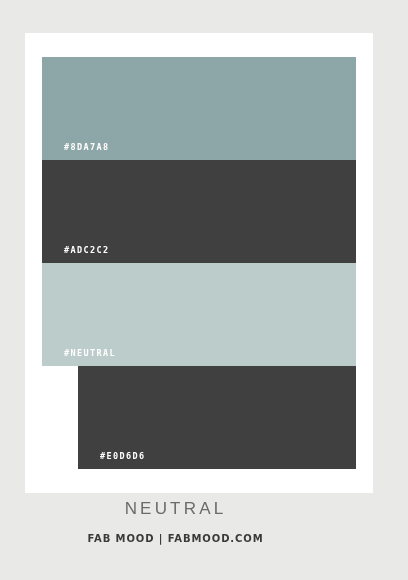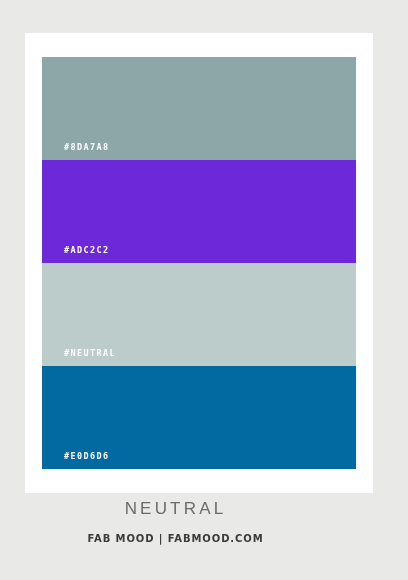--- a/index.html
+++ b/index.html
@@ -86,29 +86,29 @@
 
 <div class="poster" style="background: rgb(233, 233, 231);">
 
   <div class="card" style="background: rgb(255, 255, 255);">
     <div class="swatch-stack">
 
       <div class="swatch" style="background-color: rgb(141, 167, 168);">
         <span class="swatch-label" style="color: rgb(255, 255, 255);">#8DA7A8</span>
       </div>
 
-      <div class="swatch" style="background-color: #6d28d9;">
+      <div class="swatch" style="background-color: #404040;">
         <span class="swatch-label" style="color: rgb(255, 255, 255);">#ADC2C2</span>
       </div>
 
       <div class="swatch" style="background-color: rgb(188, 204, 202);">
         <span class="swatch-label" style="color: rgb(255, 255, 255);">#NEUTRAL</span>
       </div>
 
-      <div class="swatch" style="background-color: #0369a1;">
+      <div class="swatch" style="background-color: #404040; margin-left: 36px;">
         <span class="swatch-label" style="color: rgb(255, 255, 255);">#E0D6D6</span>
       </div>
 
 
 
     </div>
   </div>
 
   <div class="caption">
     <div class="caption-title">NEUTRAL</div>

